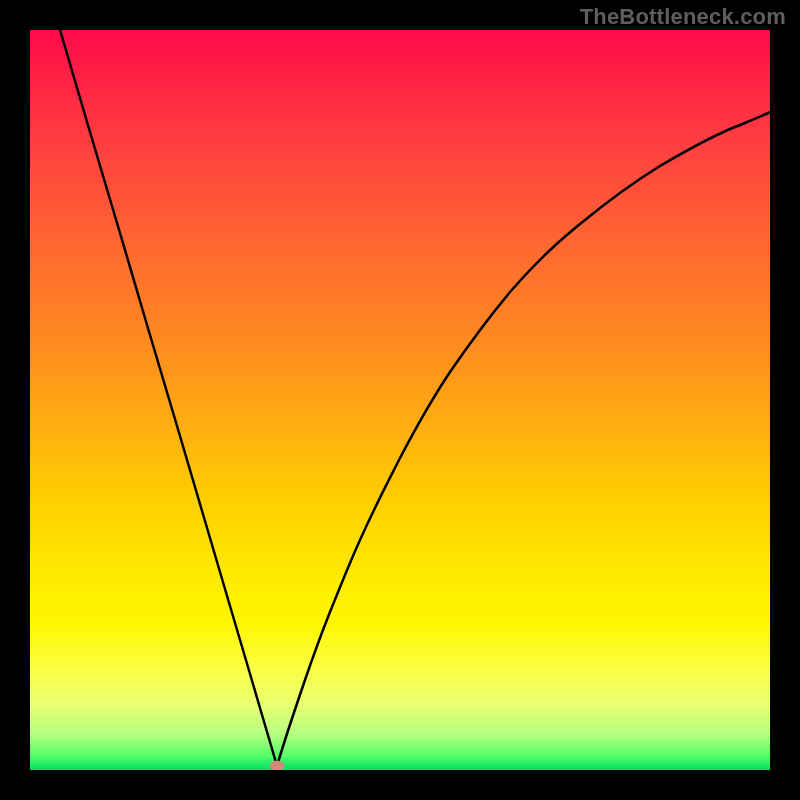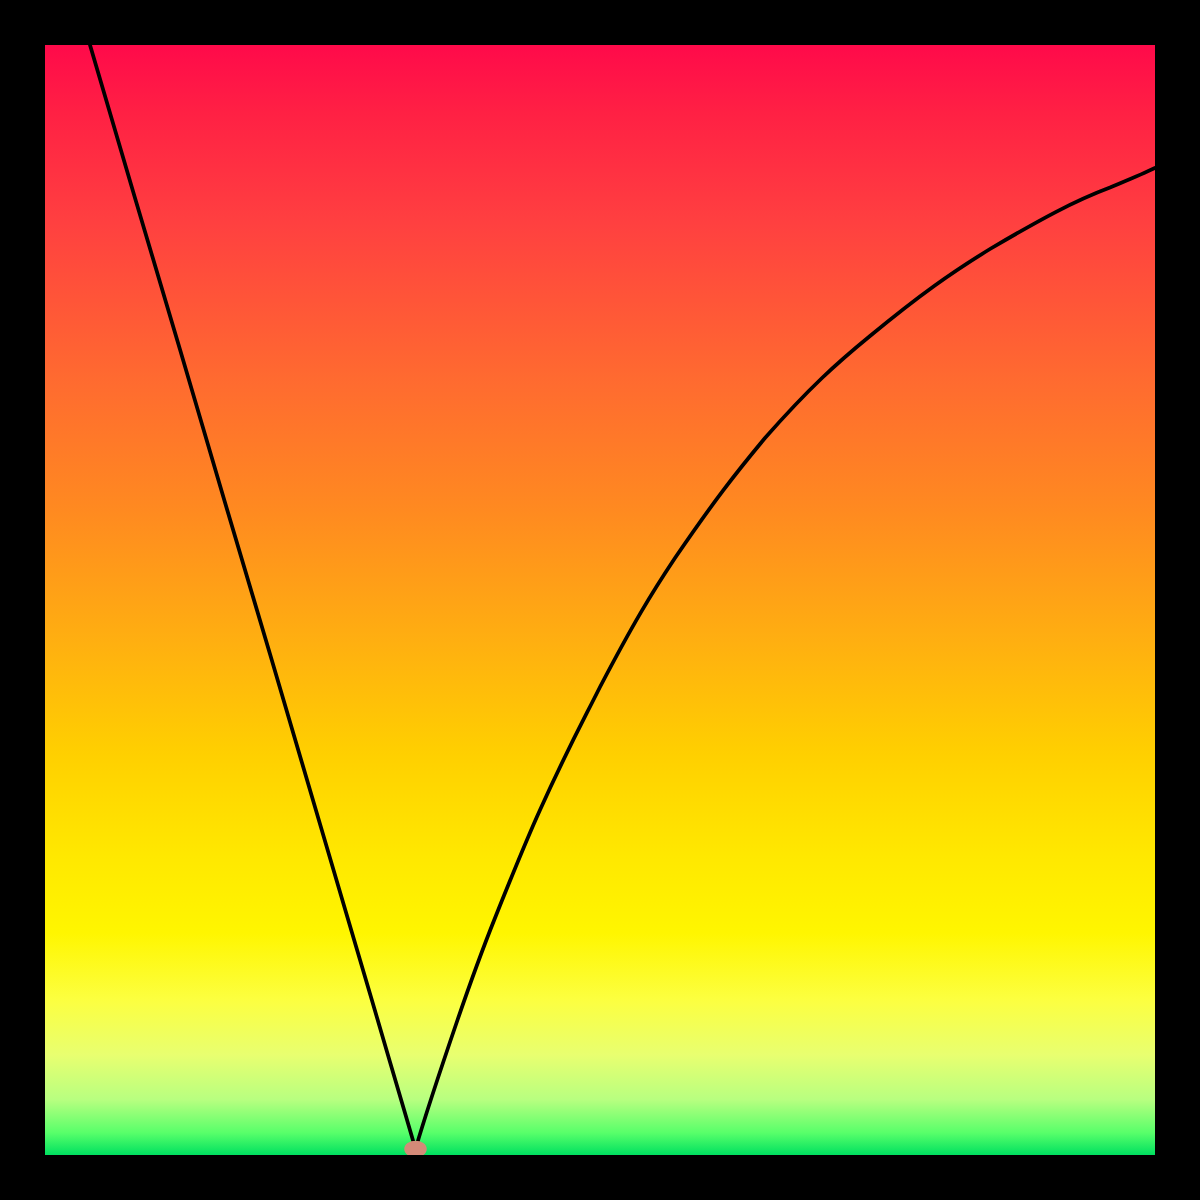--- a/index.html
+++ b/index.html
@@ -68,20 +68,21 @@
   }
   .marker {
     fill: #d48a78;
     stroke: #d48a78;
   }
 </style>
 </head>
 <body>
 
 <div class="frame">
+  <div class="watermark">TheBottleneck.com</div>
 
   <div class="plot-area">
     <svg class="curve" viewBox="0 0 740 740" preserveAspectRatio="none">
       <path d="M 30 0
                L 60 102
                L 90 203
                L 120 305
                L 150 406
                L 180 508
                L 200 576

